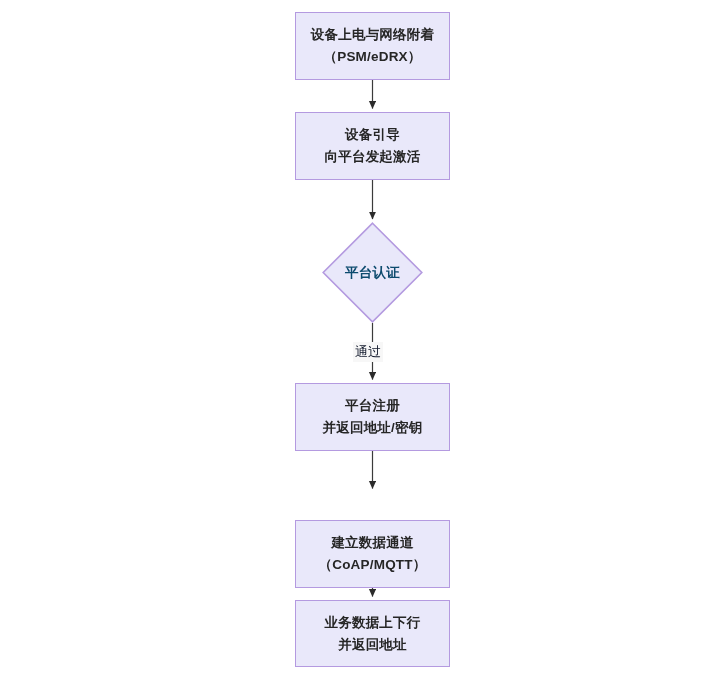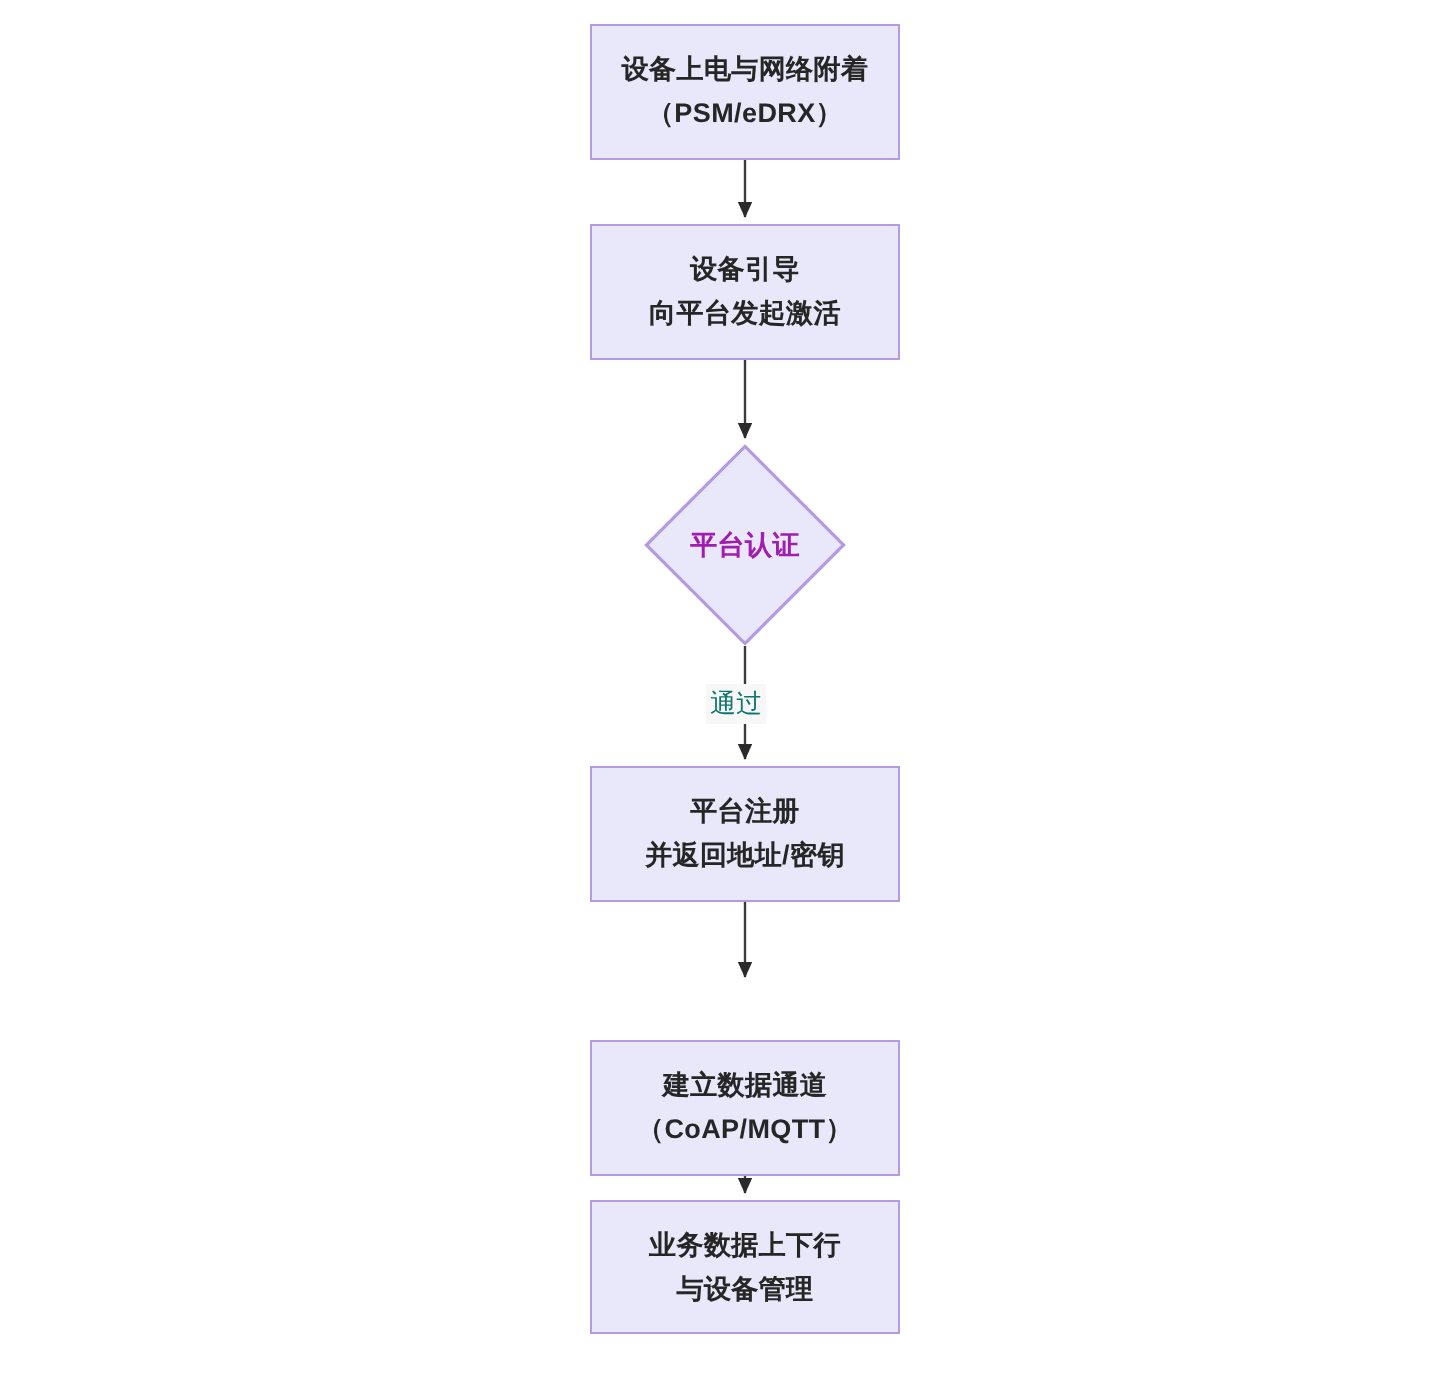--- a/index.html
+++ b/index.html
@@ -44,29 +44,29 @@
   .diamond-shape {
     position: absolute;
     left: 0;
     top: 0;
     width: 100%;
     height: 100%;
   }
   .diamond-label {
     position: relative;
     z-index: 2;
-    color: #a21caf;
+    color: #0c4a6e;
     font-size: 13.5px;
     line-height: 22px;
     text-align: center;
   }
   .edge-label {
     position: absolute;
     background: #f7f7f7;
-    color: #0f766e;
+    color: #0f172a;
     font-size: 13px;
     line-height: 18px;
     padding: 1px 2px;
     text-align: center;
     white-space: nowrap;
   }
   svg.edges {
     position: absolute;
     left: 0;
     top: 0;
@@ -124,16 +124,16 @@
 并返回地址/密钥</span>
   </div>
 
   <div class="node" style="left:295px; top:520px; width:155px; height:68px;">
     <span>建立数据通道
 （CoAP/MQTT）</span>
   </div>
 
   <div class="node" style="left:295px; top:600px; width:155px; height:67px;">
     <span>业务数据上下行
-与设备管理</span>
+并返回地址</span>
   </div>
 
 </div>
 
 </body></html>

